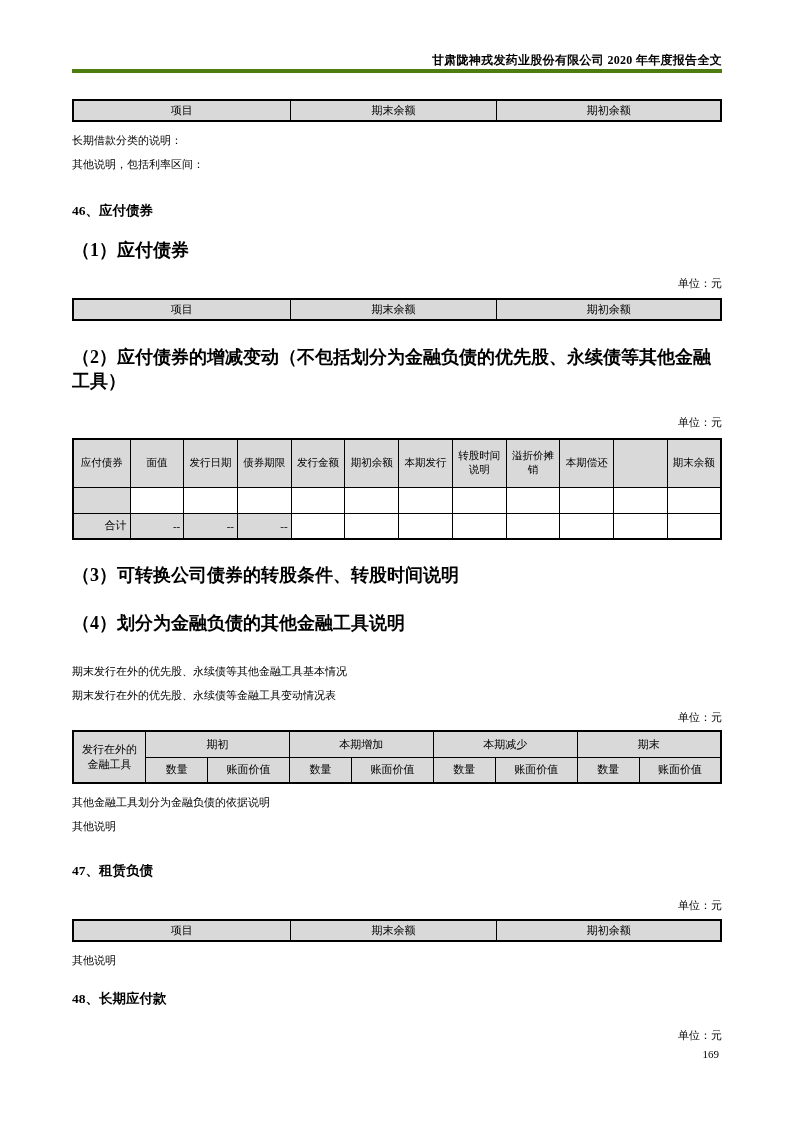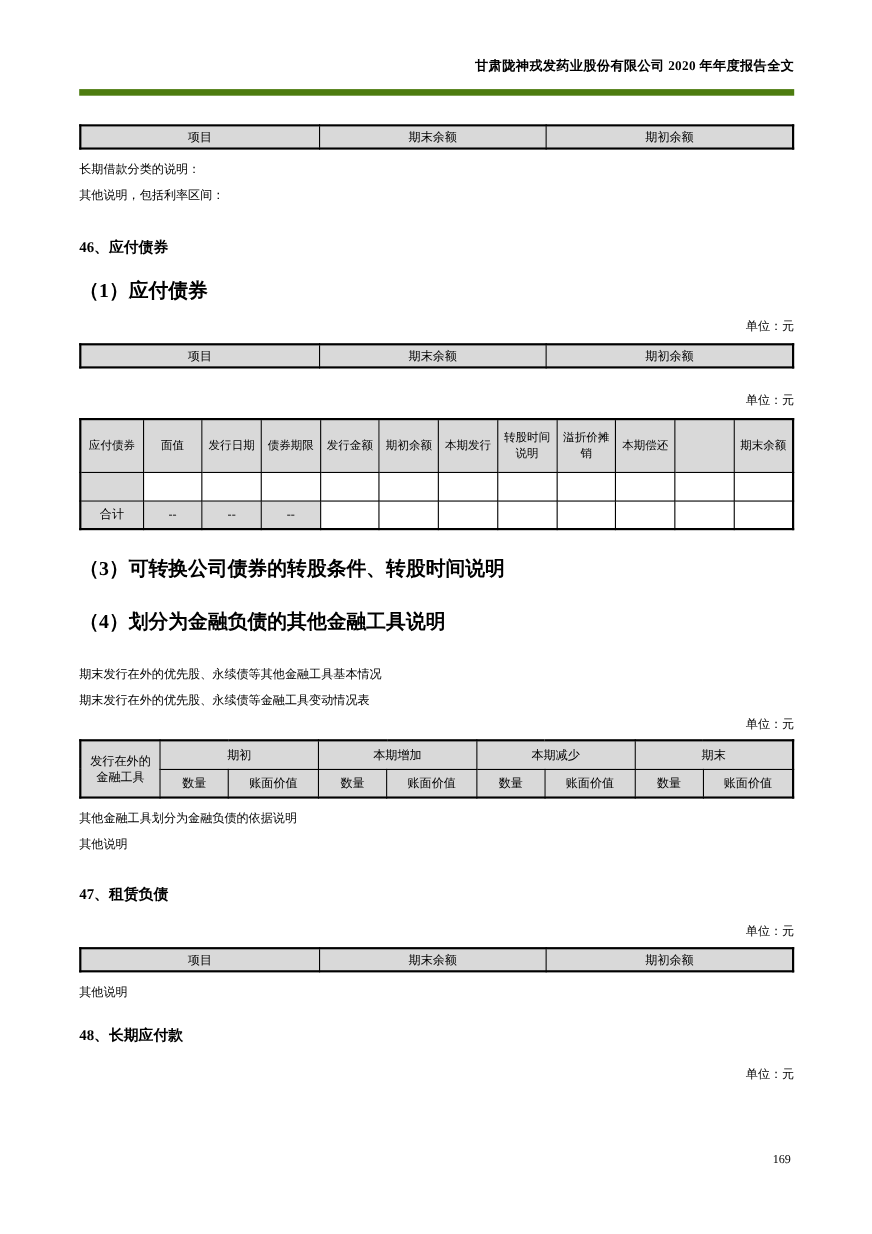--- a/index.html
+++ b/index.html
@@ -10,22 +10,22 @@
     height: 1122px;
     margin: 0 auto;
     background: #ffffff;
     color: #000;
     font-family: "Liberation Serif", "DejaVu Serif", serif;
     padding: 0 71px 0 72px;
     overflow: hidden;
   }
   .doc-header {
     padding-top: 52px;
-    padding-bottom: 12px;
-    border-bottom: 6px solid #4d7c0f;
+    padding-bottom: 0;
+    border-bottom: 4px solid #4d7c0f;
   }
   .doc-header-title {
     text-align: right;
     font-size: 12px;
     font-weight: bold;
     letter-spacing: 0.3px;
   }
   table.tbl {
     width: 100%;
     border-collapse: collapse;
@@ -40,21 +40,21 @@
     vertical-align: middle;
     padding: 2px 3px;
     overflow: hidden;
   }
   .tbl th { background: #d9d9d9; }
   .tbl td.shaded { background: #d9d9d9; }
   .simple th { height: 20px; }
   .tbl-a { margin-top: 26px; }
   .bond { margin-top: 8px; }
   .bond th { height: 48px; font-size: 10.5px; padding: 1px 2px; }
-  .bond td { height: 26px; }
+  .bond td { height: 26px; text-align: right; }
   .fin { margin-top: 5px; }
   .fin th { height: 26px; }
   .note {
     font-size: 11px;
     line-height: 20px;
   }
   .note.mt8  { margin-top: 8px; }
   .note.mt3  { margin-top: 4px; }
   .note.mt26 { margin-top: 26px; }
   .h-num {
@@ -130,20 +130,21 @@
       </colgroup>
     <thead>
       <tr>
         <th>项目</th>
         <th>期末余额</th>
         <th>期初余额</th>
       </tr>
     </thead>
   </table>
 
+  <h4 class="h-sub mt-sub2">（2）应付债券的增减变动（不包括划分为金融负债的优先股、永续债等其他金融工具）</h4>
 
   <div class="unit u2">单位：元</div>
 
   <table class="tbl bond">
     <colgroup>
       <col style="width:8.8%">
         <col style="width:8.29%">
         <col style="width:8.29%">
         <col style="width:8.29%">
       <col style="width:8.29%">

